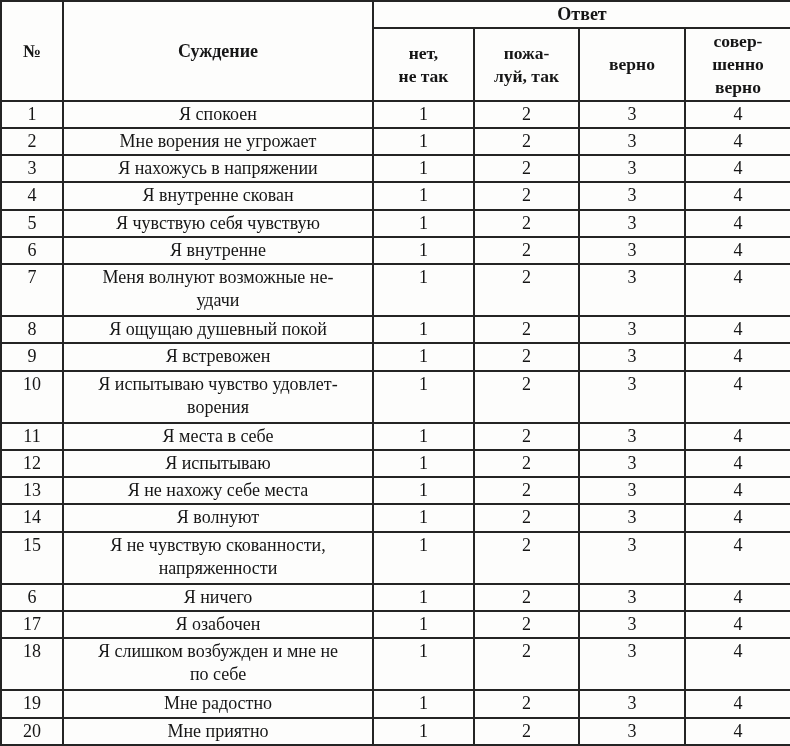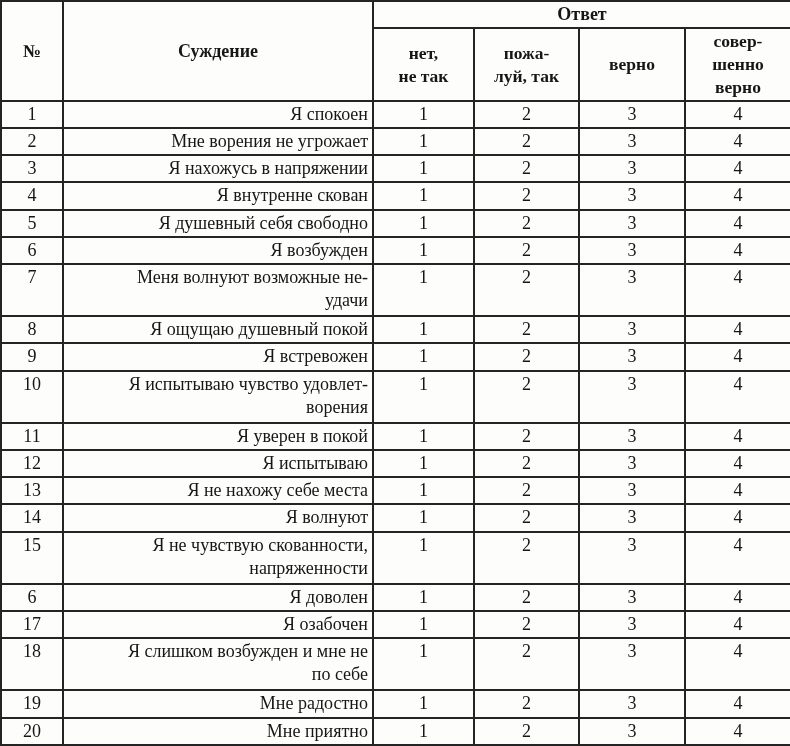--- a/index.html
+++ b/index.html
@@ -48,21 +48,21 @@
     height: 72px;
     font-size: 17.5px;
   }
   tbody td {
     vertical-align: top;
   }
   td.num {
     text-align: center;
   }
   td.statement {
-    text-align: right;
+    text-align: center;
     padding-left: 11px;
     padding-right: 6px;
     white-space: pre-line;
     margin-left: 48px;
   }
   td.value {
     text-align: center;
   }
   tbody tr.single td { height: 27px; }
   tbody tr.double td { height: 52px; }
@@ -125,29 +125,29 @@
       <tr class="single">
         <td class="num">4</td>
         <td class="statement">Я внутренне скован</td>
         <td class="value">1</td>
         <td class="value">2</td>
         <td class="value">3</td>
         <td class="value">4</td>
       </tr>
       <tr class="single">
         <td class="num">5</td>
-        <td class="statement">Я душевный себя свободно</td>
+        <td class="statement">Я чувствую себя чувствую</td>
         <td class="value">1</td>
         <td class="value">2</td>
         <td class="value">3</td>
         <td class="value">4</td>
       </tr>
       <tr class="single">
         <td class="num">6</td>
-        <td class="statement">Я возбужден</td>
+        <td class="statement">Я внутренне</td>
         <td class="value">1</td>
         <td class="value">2</td>
         <td class="value">3</td>
         <td class="value">4</td>
       </tr>
       <tr class="double">
         <td class="num">7</td>
         <td class="statement">Меня волнуют возможные не-
 удачи</td>
         <td class="value">1</td>
@@ -175,21 +175,21 @@
         <td class="num">10</td>
         <td class="statement">Я испытываю чувство удовлет-
 ворения</td>
         <td class="value">1</td>
         <td class="value">2</td>
         <td class="value">3</td>
         <td class="value">4</td>
       </tr>
       <tr class="single">
         <td class="num">11</td>
-        <td class="statement">Я уверен в покой</td>
+        <td class="statement">Я места в себе</td>
         <td class="value">1</td>
         <td class="value">2</td>
         <td class="value">3</td>
         <td class="value">4</td>
       </tr>
       <tr class="single">
         <td class="num">12</td>
         <td class="statement">Я испытываю</td>
         <td class="value">1</td>
         <td class="value">2</td>
@@ -216,21 +216,21 @@
         <td class="num">15</td>
         <td class="statement">Я не чувствую скованности,
 напряженности</td>
         <td class="value">1</td>
         <td class="value">2</td>
         <td class="value">3</td>
         <td class="value">4</td>
       </tr>
       <tr class="single">
         <td class="num">6</td>
-        <td class="statement">Я доволен</td>
+        <td class="statement">Я ничего</td>
         <td class="value">1</td>
         <td class="value">2</td>
         <td class="value">3</td>
         <td class="value">4</td>
       </tr>
       <tr class="single">
         <td class="num">17</td>
         <td class="statement">Я озабочен</td>
         <td class="value">1</td>
         <td class="value">2</td>

